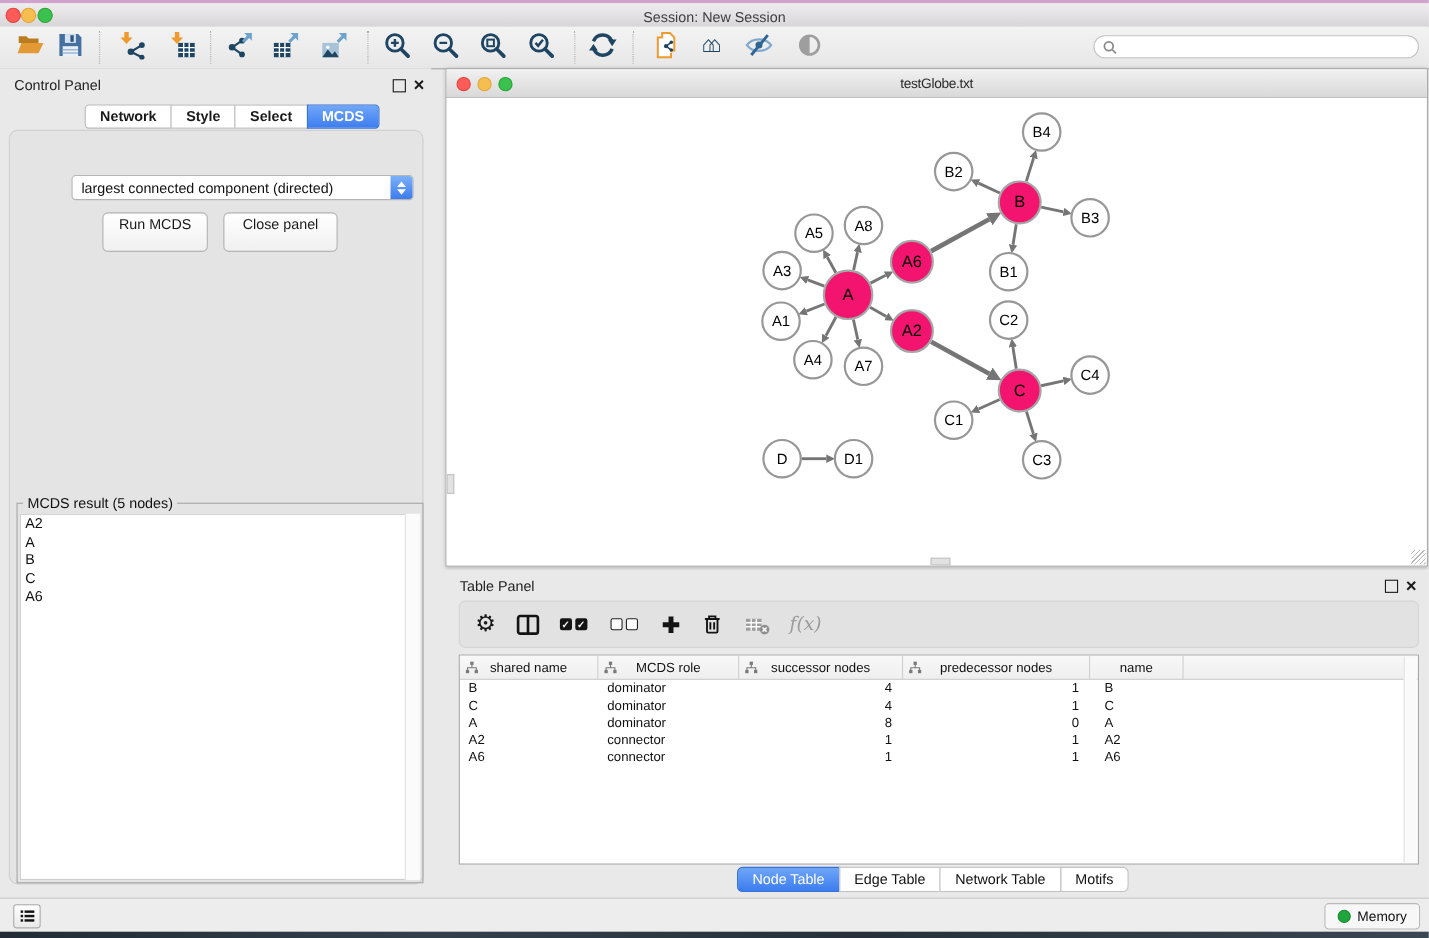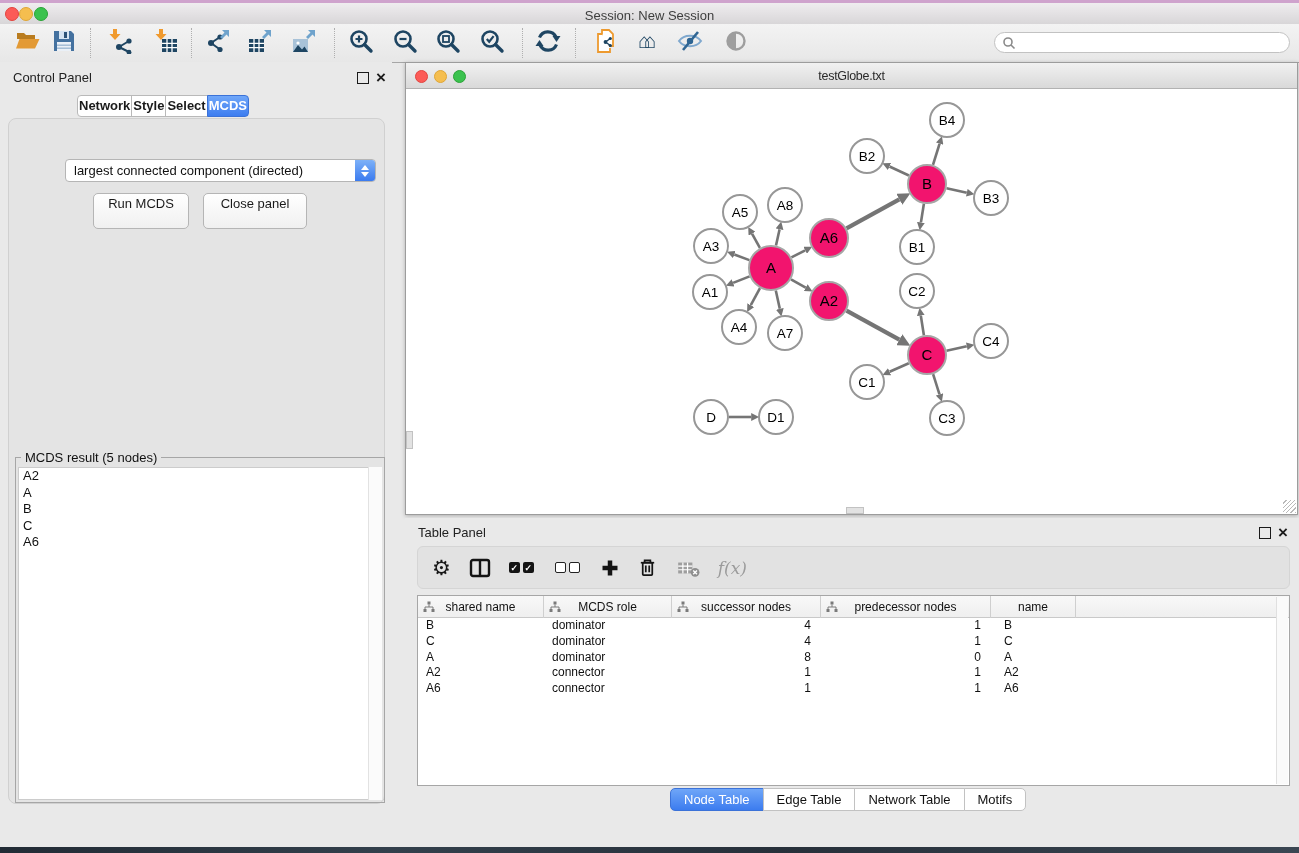--- a/index.html
+++ b/index.html
@@ -28,21 +28,21 @@
   #search-box{position:absolute;left:994px;top:8px;width:296px;height:21px;background:#fff;
     border:1px solid #C2C2C2;border-radius:11px;display:flex;align-items:center;padding-left:7px;box-sizing:border-box;}
   #search-box input{border:none;outline:none;flex:1;font-size:12px;background:transparent;margin-left:4px;font-family:inherit;}
 
   
   #control-panel{left:0;top:62px;width:392px;height:753px;background:#E9E9E9;}
   .panel-title{font-size:13px;color:#222;}
   .float-btn{position:absolute;width:10px;height:10px;border:1.6px solid #1A1A1A;background:transparent;}
   .close-btn{position:absolute;font-size:17px;font-weight:900;color:#1A1A1A;line-height:12px;}
   #cp-tabs{position:absolute;left:78px;top:33px;display:flex;}
-  .cp-tab{height:20px;line-height:20px;padding:0 1px;background:#fff;border:1px solid #B9B9B9;
+  .cp-tab{height:20px;line-height:20px;padding:0 13px;background:#fff;border:1px solid #B9B9B9;
     font-size:13px;font-weight:bold;color:#1A1A1A;margin-left:-1px;}
   .cp-tab:first-child{border-radius:4px 0 0 4px;}
   .cp-tab:last-child{border-radius:0 4px 4px 0;}
   .cp-tab.active{background:linear-gradient(#70A7F9,#3D7DF0);border-color:#3B72D8;color:#fff;}
   #cp-box{position:absolute;left:8px;top:56px;width:375px;height:684px;background:#E4E4E4;
     border:1px solid #D0D0D0;border-radius:8px;}
   #opt-label{position:absolute;left:0;top:19px;width:100%;text-align:center;font-size:13px;font-weight:bold;color:#1A1A1A;}
   #opt-select{position:absolute;left:36px;top:40px;width:311px;height:23px;background:#fff;
     border:1px solid #B5B5B5;border-radius:4px;box-sizing:border-box;display:flex;align-items:center;margin-left:20px;}
   #opt-select .val{flex:1;font-size:13px;padding-left:8px;color:#111;white-space:nowrap;}
@@ -508,15 +508,31 @@
     </div>
 
     <div id="tp-tabs">
         <div class="tp-tab active">Node Table</div>
         <div class="tp-tab">Edge Table</div>
         <div class="tp-tab">Network Table</div>
         <div class="tp-tab">Motifs</div>
       </div>
   </div>
 
+  <div class="abs" id="status-bar">
+    <div id="list-btn">
+      <svg width="16" height="16" viewBox="0 0 18 18" fill="#141414">
+          <rect x="2" y="3" width="2.5" height="2.5"></rect>
+          <rect x="6" y="3" width="10" height="2.5"></rect>
+          <rect x="2" y="7.5" width="2.5" height="2.5"></rect>
+          <rect x="6" y="7.5" width="10" height="2.5"></rect>
+          <rect x="2" y="12" width="2.5" height="2.5"></rect>
+          <rect x="6" y="12" width="10" height="2.5"></rect>
+        </svg>
+    </div>
+    <div id="memory-btn">
+      <span id="memory-dot"></span>
+      <span id="memory-label">Memory</span>
+    </div>
+  </div>
   <div class="abs" id="desktop-strip"></div>
 
 </div>
 
 </body></html>

